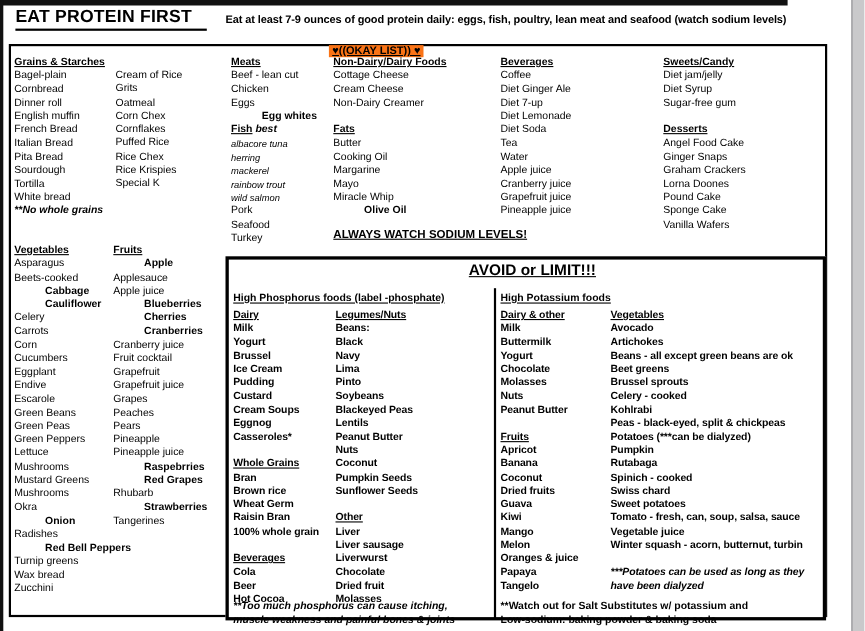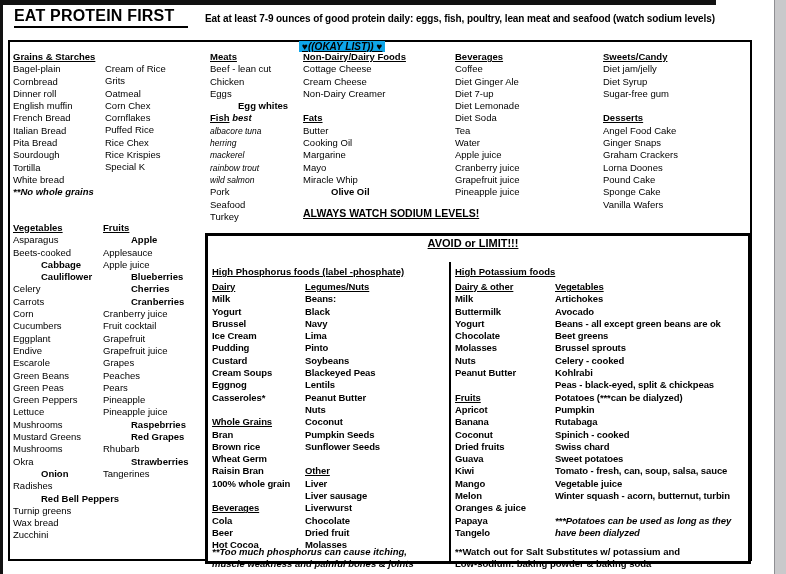--- a/index.html
+++ b/index.html
@@ -5,32 +5,32 @@
   html,body{margin:0;padding:0;background:#ffffff;}
   #page{position:relative;width:786px;height:574px;background:#ffffff;overflow:hidden;
         font-family:"Liberation Sans","DejaVu Sans",sans-serif;color:#000;}
   .edge-top{position:absolute;left:0;top:0;width:716px;height:5px;background:#111;}
   .edge-left{position:absolute;left:0;top:0;width:3px;height:574px;background:#111;}
   .edge-right{position:absolute;left:774px;top:0;width:12px;height:574px;background:#c9c9cb;border-left:1px solid #8f8f93;}
   .title{position:absolute;left:14px;top:7px;font-size:16px;font-weight:bold;
          border-bottom:2px solid #000;padding:0 14px 1px 0;letter-spacing:.2px;}
   .subtitle{position:absolute;left:205px;top:13px;font-size:10px;font-weight:bold;letter-spacing:-0.1px;white-space:nowrap;}
   .okay-box{position:absolute;left:8px;top:40px;width:744px;height:521px;border:2px solid #000;box-sizing:border-box;}
-  .banner{position:absolute;left:299px;top:41px;font-size:10px;font-weight:bold;text-decoration:underline;white-space:nowrap;background:#0ea5e9;padding:0 3px;font-style:italic;}
+  .banner{position:absolute;left:299px;top:41px;font-size:10px;font-weight:bold;text-decoration:underline;white-space:nowrap;background:#f97316;padding:0 3px;}
   .col{position:absolute;font-size:9.5px;line-height:12.3px;white-space:nowrap;}
   .col .li{height:12.3px;}
   .li.hdr{font-weight:bold;text-decoration:underline;}
   .li.b{font-weight:bold;padding-left:28px;}
   .li.bi{font-weight:bold;font-style:italic;}
   .li.it{font-style:italic;font-size:8.5px;}
   .li-part.hdr{font-weight:bold;text-decoration:underline;}
   .li-part.bi{font-weight:bold;font-style:italic;}
   .sodium-warning{position:absolute;left:303px;top:207px;font-size:10.5px;font-weight:bold;text-decoration:underline;white-space:nowrap;}
   .avoid-box{position:absolute;left:205px;top:233px;width:546px;height:331px;border:3px solid #000;box-sizing:border-box;background:#fff;}
-  .avoid-title{position:absolute;left:200px;top:237px;width:546px;text-align:center;font-size:11px;font-weight:bold;white-space:nowrap;}
+  .avoid-title{position:absolute;left:211px;top:237px;width:546px;text-align:center;font-size:14px;font-weight:bold;white-space:nowrap;}
   .avoid-title span{text-decoration:underline;}
   .avoid-divider{position:absolute;left:449px;top:262px;width:2px;height:300px;background:#000;}
   .section-header{position:absolute;font-size:9.5px;font-weight:bold;text-decoration:underline;white-space:nowrap;}
   .bold-col{font-weight:bold;letter-spacing:-0.1px;}
   .note{position:absolute;font-size:9.5px;font-weight:bold;line-height:11.5px;white-space:nowrap;}
   .note.italic{font-style:italic;}
 </style>
 </head>
 <body>
 
@@ -262,22 +262,22 @@
       <div class="li ">Guava</div>
       <div class="li ">Kiwi</div>
       <div class="li ">Mango</div>
       <div class="li ">Melon</div>
       <div class="li ">Oranges &amp; juice</div>
       <div class="li ">Papaya</div>
       <div class="li ">Tangelo</div>
     </div>
   <div class="col bold-col" style="left:555px;top:281px;">
       <div class="li hdr">Vegetables</div>
+      <div class="li ">Avocado</div>
       <div class="li ">Artichokes</div>
-      <div class="li ">Avocado</div>
       <div class="li ">Beans - all except green beans are ok</div>
       <div class="li ">Beet greens</div>
       <div class="li ">Brussel sprouts</div>
       <div class="li ">Celery - cooked</div>
       <div class="li ">Kohlrabi</div>
       <div class="li ">Peas - black-eyed, split &amp; chickpeas</div>
       <div class="li ">Potatoes (***can be dialyzed)</div>
       <div class="li ">Pumpkin</div>
       <div class="li ">Rutabaga</div>
       <div class="li ">Spinich - cooked</div>

